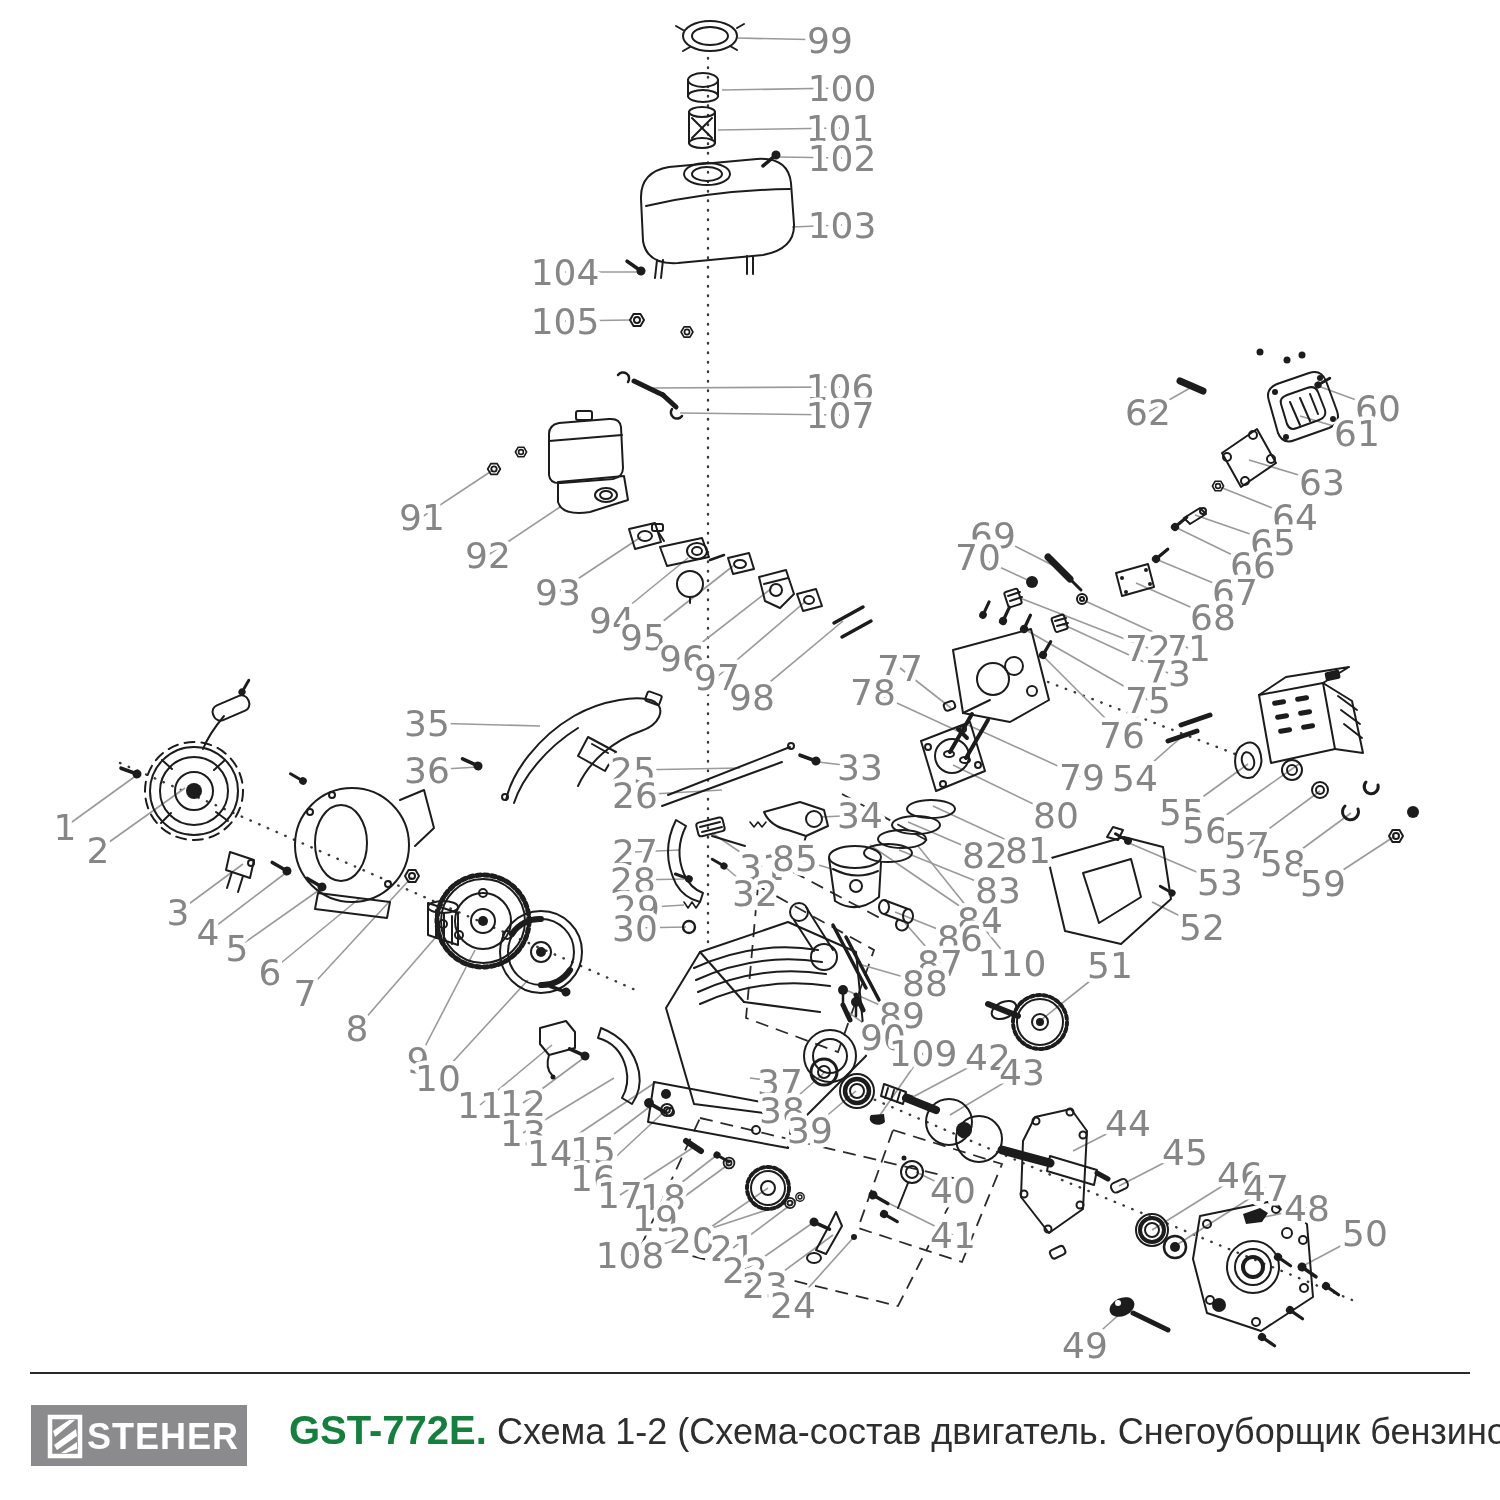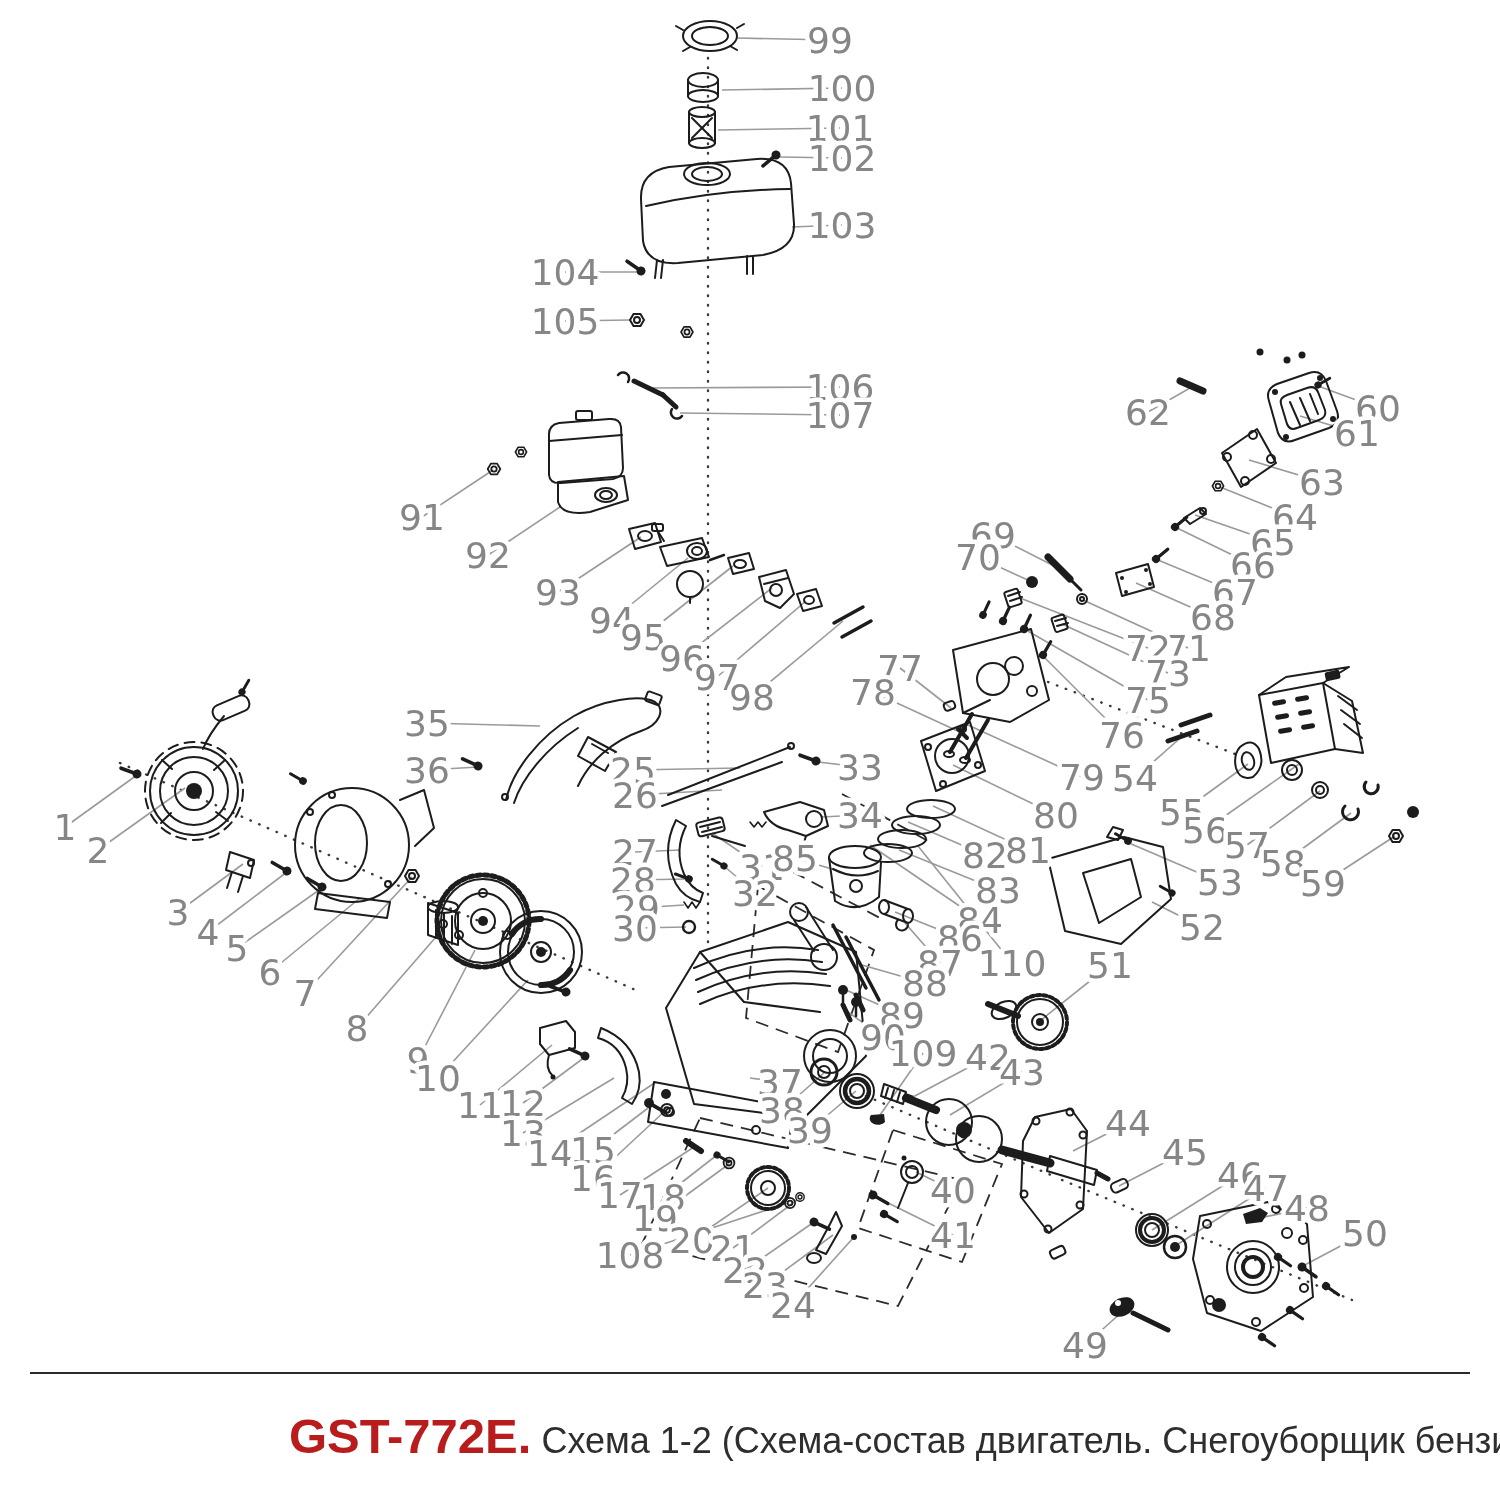--- a/index.html
+++ b/index.html
@@ -13,21 +13,21 @@
            text-anchor:middle;paint-order:stroke;stroke:#ffffff;stroke-width:9px;stroke-linejoin:round;}
   #parts{stroke:#1c1c1c;stroke-width:2;fill:none;stroke-linecap:round;stroke-linejoin:round;}
   #parts .dk{fill:#1c1c1c;stroke:none;}
   
   #divider{position:absolute;left:30px;top:1372px;width:1440px;height:2px;background:#2a2a2a;}
   #footer{position:absolute;left:0;top:1398px;width:1500px;height:80px;}
   #logo{position:absolute;left:31px;top:7px;width:216px;height:61px;border-radius:2px;
         display:flex;align-items:center;justify-content:center;}
   #logo svg{display:block;}
   #ftext{position:absolute;left:289px;top:10px;white-space:nowrap;}
-  #ftext .model{font-weight:bold;font-size:49px;color:#b91c1c;}
+  #ftext .model{font-weight:bold;font-size:40px;color:#15803d;}
   #ftext .subtitle{font-size:36px;color:#2e2e2e;font-weight:normal;}
 </style>
 </head>
 <body>
 
 <div id="stage">
 
 <svg id="ov" viewBox="0 0 1500 1500" xmlns="http://www.w3.org/2000/svg">
   <defs>
     <g id="scr">
@@ -767,18 +767,32 @@
         <text x="840" y="428" class="callout">107</text>
         <text x="630" y="1268" class="callout">108</text>
         <text x="923" y="1066" class="callout">109</text>
         <text x="1012" y="976" class="callout">110</text>
       </g>
 </svg>
 
 <div id="divider" style="background: rgb(42, 42, 42);"></div>
 
 <div id="footer">
+  <div id="logo">
+    <svg width="216" height="61" viewBox="0 0 216 61">
+      <rect x="0" y="0" width="216" height="61" fill="#8b8b8d"></rect>
+      <g fill="none" stroke="#ffffff" stroke-width="4.5">
+        <rect x="19" y="12" width="30" height="39"></rect>
+      </g>
+      <g fill="#ffffff" stroke="none">
+        <path d="M22,26 L38,15 L44,15 L24,32 Z"></path>
+        <path d="M23,40 L45,24 L46,31 L26,45 Z"></path>
+        <path d="M30,48 L46,37 L46,44 L35,48 Z"></path>
+      </g>
+      <text x="56" y="44" font-family="Liberation Sans, sans-serif" font-size="36" font-weight="bold" fill="#ffffff" letter-spacing="1">STEHER</text>
+    </svg>
+  </div>
   <div id="ftext">
     <span class="model">GST-772E.</span><span class="subtitle"> Схема 1-2 (Схема-состав двигатель. Снегоуборщик бензиновый)</span>
   </div>
 </div>
 
 </div>
 
 </body></html>

